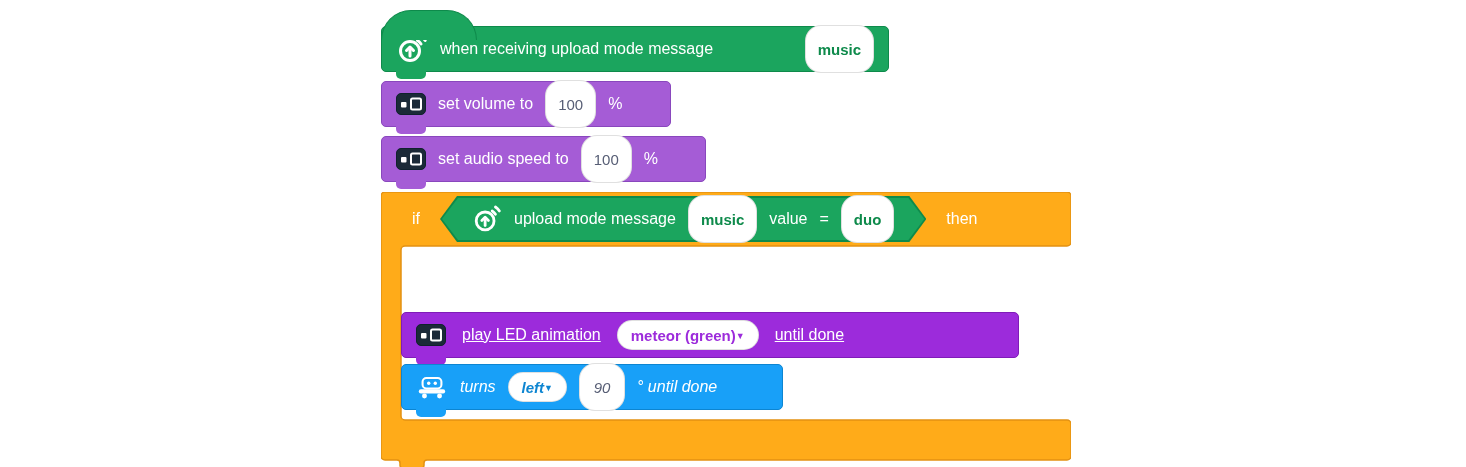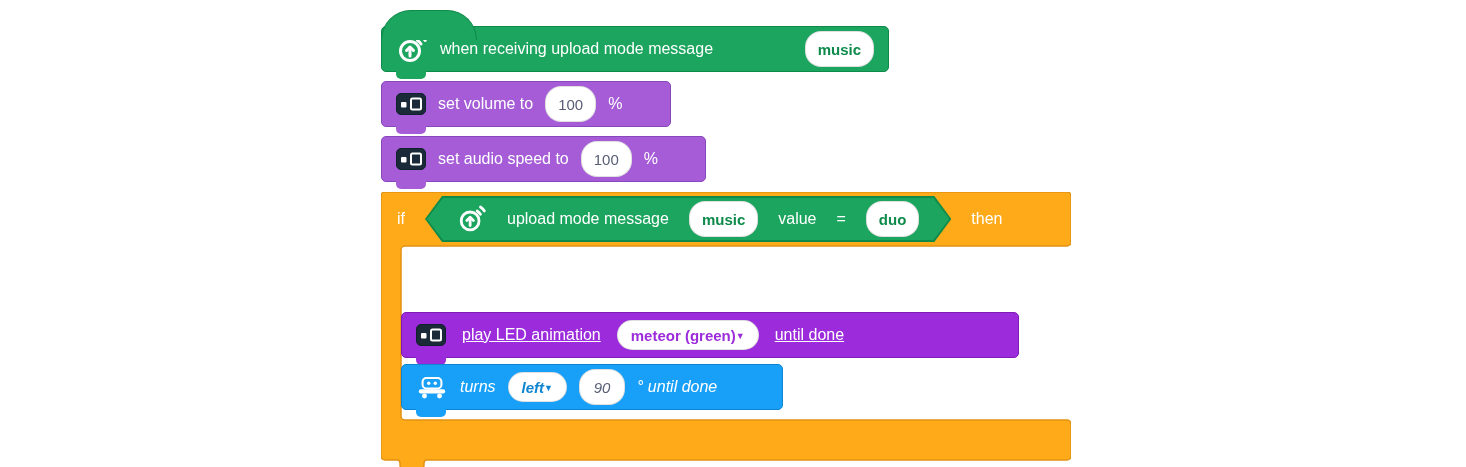--- a/index.html
+++ b/index.html
@@ -57,21 +57,21 @@
     border-radius: 48px 48px 0 0;
   }
 
   .icon { display: flex; align-items: center; justify-content: center; flex: 0 0 auto; }
 
   .oval {
     display: flex;
     align-items: center;
     justify-content: center;
     min-width: 46px;
-    height: 36px;
+    height: 48px;
     padding: 0 12px;
     background: #ffffff;
     border: 1px solid rgba(0,0,0,0.12);
     border-radius: 16px;
     font-size: 15px;
     font-weight: 500;
     color: var(--oval-text, #575e75);
   }
   .oval.green-text { color: var(--oval-text-green, #0e8a4b); font-weight: 600; }
 
@@ -87,21 +87,21 @@
     font-weight: 600;
     cursor: pointer;
   }
   .dropdown .caret { font-size: 9px; line-height: 1; transform: translateY(1px); }
   .dropdown.purple-text { color: var(--ledpurple, #9c2bdb); }
   .dropdown.blue-text   { color: var(--blue-border, #0d85d1); }
 
   
   .if-overlay {
     position: absolute;
-    left: 373px;
+    left: 388px;
     top: 192px;
     width: 690px;
     height: 54px;
     display: flex;
     align-items: center;
     gap: 20px;
     padding: 0 16px;
     color: #ffffff;
     font-size: 16px;
     font-weight: 500;
@@ -118,21 +118,21 @@
   }
   .hex-fill {
     position: absolute; inset: 2px;
     background: var(--green, #1ba55e);
     clip-path: polygon(16px 0, calc(100% - 16px) 0, 100% 50%, calc(100% - 16px) 100%, 16px 100%, 0 50%);
   }
   .hex-content {
     position: relative;
     display: flex;
     align-items: center;
-    gap: 20px;
+    gap: 12px;
     padding: 0 32px;
     white-space: nowrap;
   }
 
   .lbl { flex: 0 0 auto; }
   .push-right { margin-left: auto; }
 </style>
 </head>
 <body>
 

